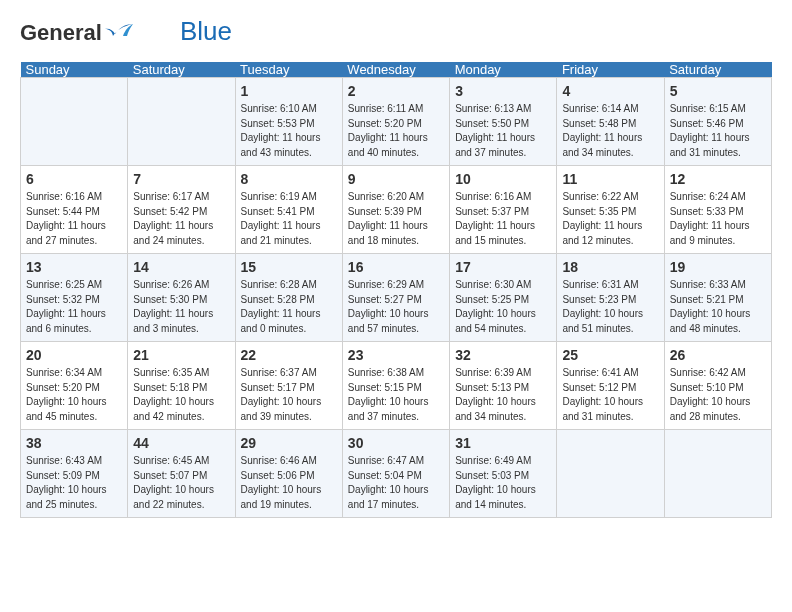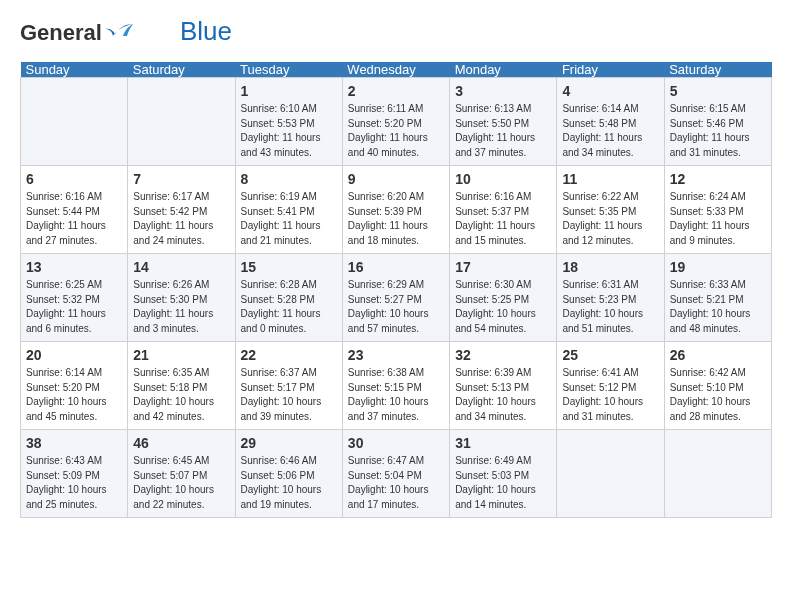--- a/index.html
+++ b/index.html
@@ -231,21 +231,21 @@
         <td>
           <span class="day-number">19</span>
           <div class="day-info">Sunrise: 6:33 AM
 Sunset: 5:21 PM
 Daylight: 10 hours and 48 minutes.</div>
         </td>
       </tr>
       <tr>
         <td>
           <span class="day-number">20</span>
-          <div class="day-info">Sunrise: 6:14 AM
+          <div class="day-info">Sunrise: 6:34 AM
 Sunset: 5:20 PM
 Daylight: 10 hours and 45 minutes.</div>
         </td>
         <td>
           <span class="day-number">21</span>
           <div class="day-info">Sunrise: 6:35 AM
 Sunset: 5:18 PM
 Daylight: 10 hours and 42 minutes.</div>
         </td>
         <td>
@@ -280,21 +280,21 @@
         </td>
       </tr>
       <tr>
         <td>
           <span class="day-number">38</span>
           <div class="day-info">Sunrise: 6:43 AM
 Sunset: 5:09 PM
 Daylight: 10 hours and 25 minutes.</div>
         </td>
         <td>
-          <span class="day-number">46</span>
+          <span class="day-number">44</span>
           <div class="day-info">Sunrise: 6:45 AM
 Sunset: 5:07 PM
 Daylight: 10 hours and 22 minutes.</div>
         </td>
         <td>
           <span class="day-number">29</span>
           <div class="day-info">Sunrise: 6:46 AM
 Sunset: 5:06 PM
 Daylight: 10 hours and 19 minutes.</div>
         </td>

